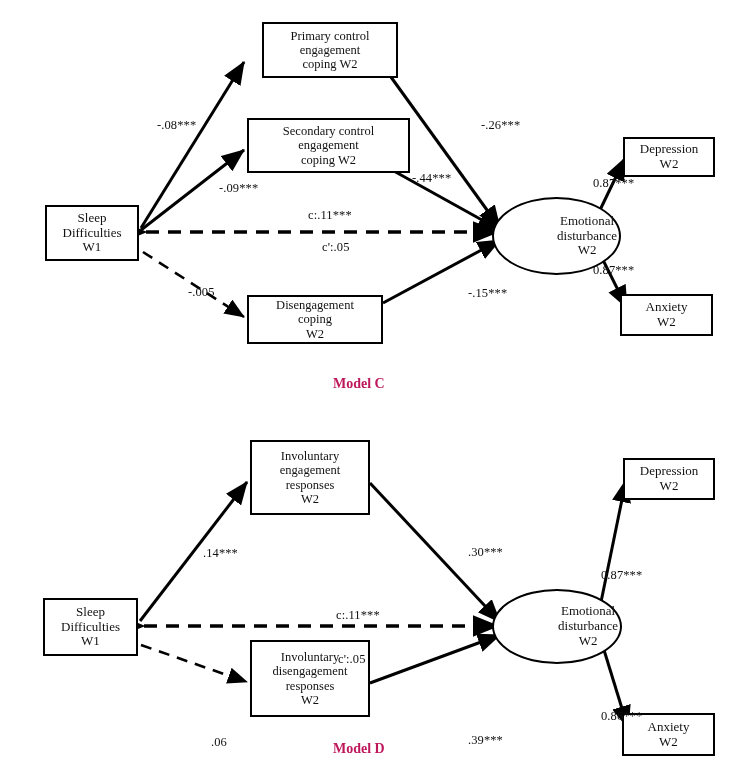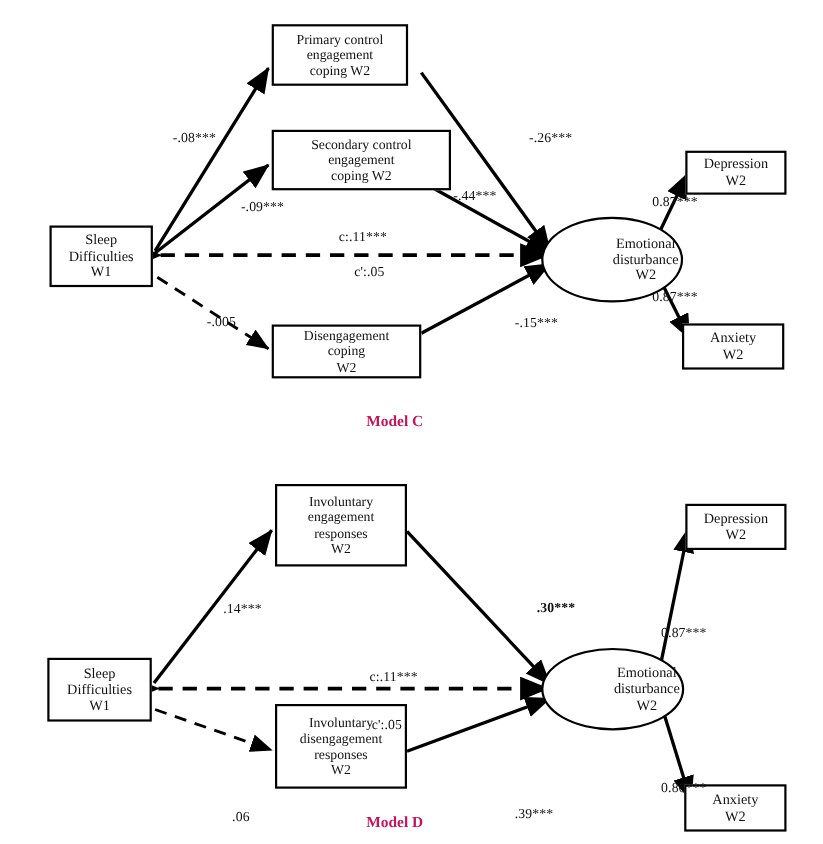--- a/index.html
+++ b/index.html
@@ -149,21 +149,21 @@
     <g>
       <line x1="604" y1="650" x2="628" y2="728" stroke="#000000" stroke-width="3" marker-end="url(#arrowSolid)"></line>
     </g>
   </svg>
 
   <div class="node box" style="left: 45px; top: 205px; width: 94px; height: 56px; font-size: 13px;">
     <span class="node-label">Sleep
 Difficulties
 W1</span>
   </div>
-  <div class="node box" style="left: 247px; top: 22px; width: 124px; height: 56px; font-size: 12.5px;">
+  <div class="node box" style="left: 262px; top: 22px; width: 136px; height: 56px; font-size: 12.5px;">
     <span class="node-label">Primary control
 engagement
 coping W2</span>
   </div>
   <div class="node box" style="left: 247px; top: 118px; width: 163px; height: 55px; font-size: 12.5px;">
     <span class="node-label">Secondary control
 engagement
 coping W2</span>
   </div>
   <div class="node box" style="left: 247px; top: 295px; width: 136px; height: 49px; font-size: 12.5px;">
@@ -224,21 +224,21 @@
       <div class="path-label" style="left: 277px; top: 240px; font-size: 12.5px;">c':.05</div>
       <div class="path-label" style="left: 436px; top: 118px; font-size: 12.5px;">-.26***</div>
       <div class="path-label" style="left: 367px; top: 171px; font-size: 12.5px;">-.44***</div>
       <div class="path-label" style="left: 423px; top: 286px; font-size: 12.5px;">-.15***</div>
       <div class="path-label" style="left: 548px; top: 176px; font-size: 12.5px;">0.87***</div>
       <div class="path-label" style="left: 548px; top: 263px; font-size: 12.5px;">0.87***</div>
       <div class="path-label" style="left: 158px; top: 546px; font-size: 12.5px;">.14***</div>
       <div class="path-label" style="left: 166px; top: 735px; font-size: 12.5px;">.06</div>
       <div class="path-label" style="left: 291px; top: 608px; font-size: 12.5px;">c:.11***</div>
       <div class="path-label" style="left: 293px; top: 652px; font-size: 12.5px;">c':.05</div>
-      <div class="path-label" style="left: 443px; top: 545px; font-size: 12.5px; font-weight: bold;">.30***</div>
+      <div class="path-label" style="left: 423px; top: 545px; font-size: 12.5px;">.30***</div>
       <div class="path-label" style="left: 423px; top: 733px; font-size: 12.5px;">.39***</div>
       <div class="path-label" style="left: 556px; top: 568px; font-size: 12.5px;">0.87***</div>
       <div class="path-label" style="left: 556px; top: 709px; font-size: 12.5px;">0.86***</div>
     </div>
 
   <div class="model-caption" style="left: 333px; top: 376px; font-size: 14px;">Model C</div>
   <div class="model-caption" style="left: 333px; top: 741px; font-size: 14px;">Model D</div>
 
 </div>
 

